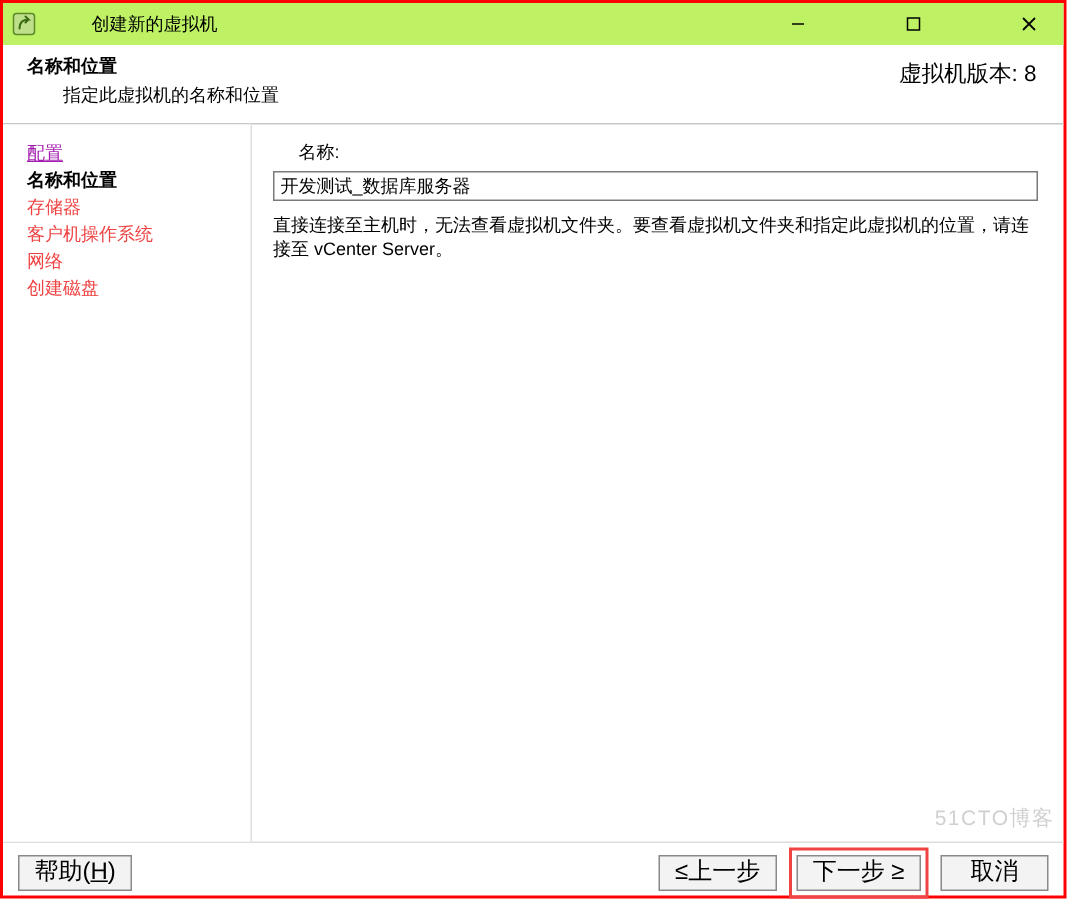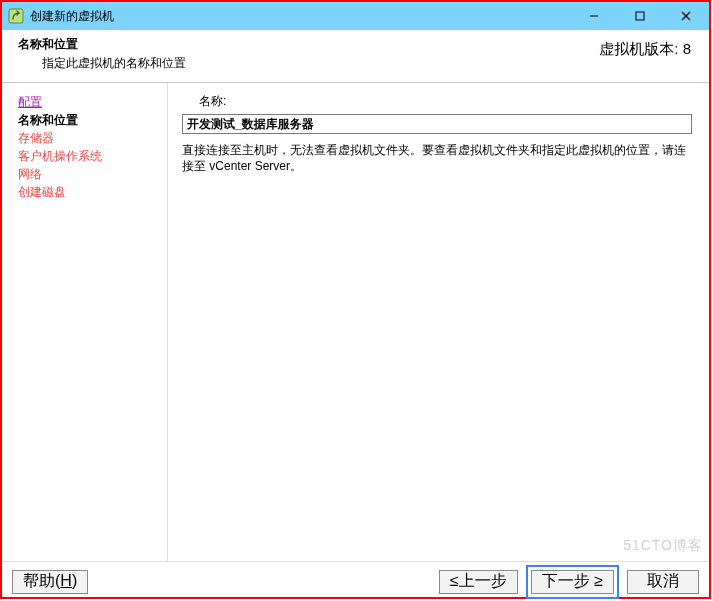--- a/index.html
+++ b/index.html
@@ -11,21 +11,22 @@
     color: #000;
     width: 713px;
     height: 601px;
     overflow: hidden;
   }
   .titlebar {
     display: flex;
     align-items: center;
     height: 28px;
     padding: 0 0 0 6px;
-    background: #7dd3fc;
+    background: #bef264;
+    gap: 31px;
   }
   .titlebar .app-icon {
     width: 16px; height: 16px; margin-right: 6px;
     display:inline-flex;align-items:center;justify-content:center;
   }
   .titlebar .title { flex: 0 0 auto; }
   .titlebar .spacer { flex: 1 1 auto; }
   .win-btn {
     width: 46px; height: 28px; display:flex; align-items:center; justify-content:center;
     color:#333;
@@ -70,21 +71,20 @@
     position: relative;
   }
   .field-label { margin-bottom: 4px; margin-left: 17px; }
   .text-input {
     width: 510px;
     height: 20px;
     padding: 1px 4px;
     border: 1px solid #7a7a7a;
     font-family: inherit;
     font-size: 12px;
-    font-weight: bold;
   }
   .hint { margin-top: 8px; line-height: 16px; }
   .outer {
     border: 2px solid #f00;
     position: relative;
     width: 711px;
     height: 599px;
   }
   .footer {
     display: flex;
@@ -99,21 +99,21 @@
     height: 24px;
     min-width: 72px;
     padding: 0 10px;
     border: 1px solid #8a8a8a;
     background: #f3f3f3;
     font-family: inherit;
     font-size: 16px;
     cursor: pointer;
   }
   .btn-wrap-highlight {
-    border: 2px solid #3b82f6;
+    border: 2px solid #ef4444;
     padding: 3px;
     margin: -6px 2px -6px 2px;
     display: inline-flex;
     justify-content: center;
   }
   .watermark {
     position: absolute;
     right: 6px;
     bottom: 42px;
     color: rgba(120,120,120,0.35);

